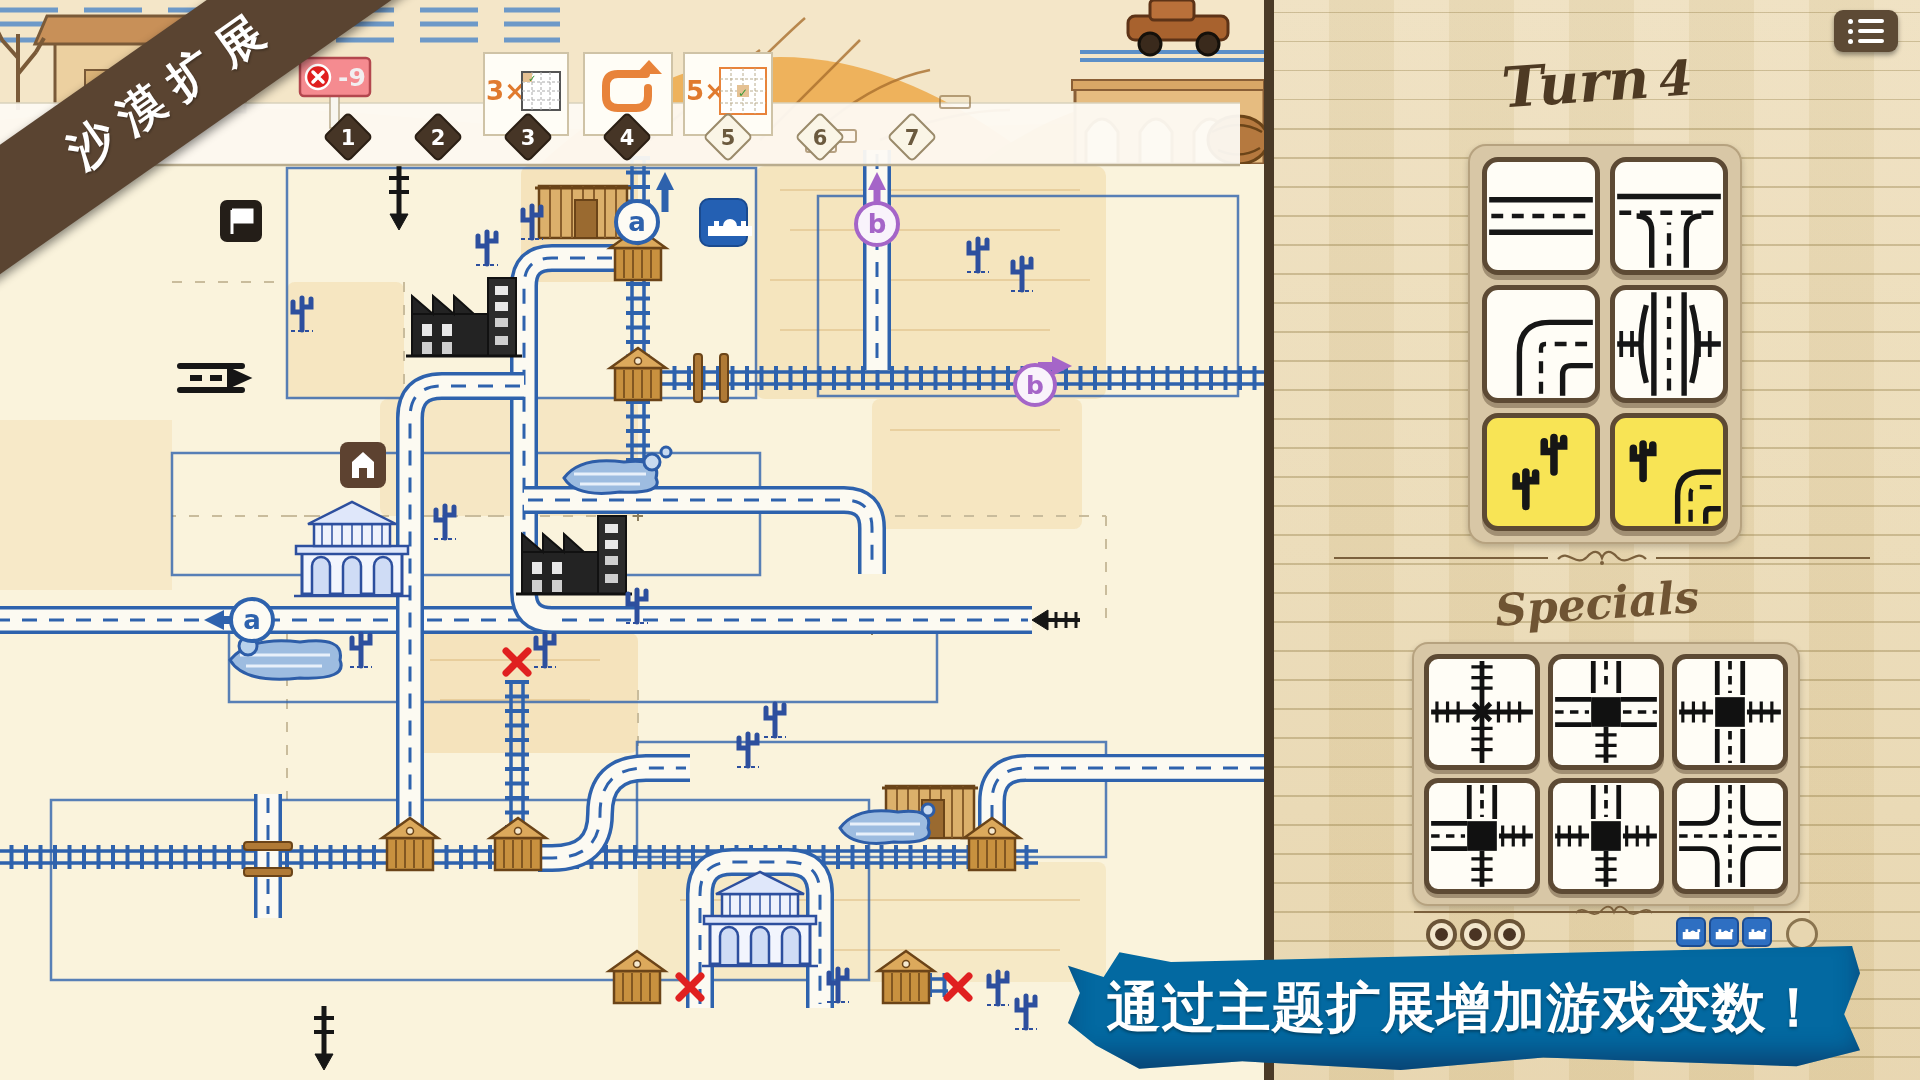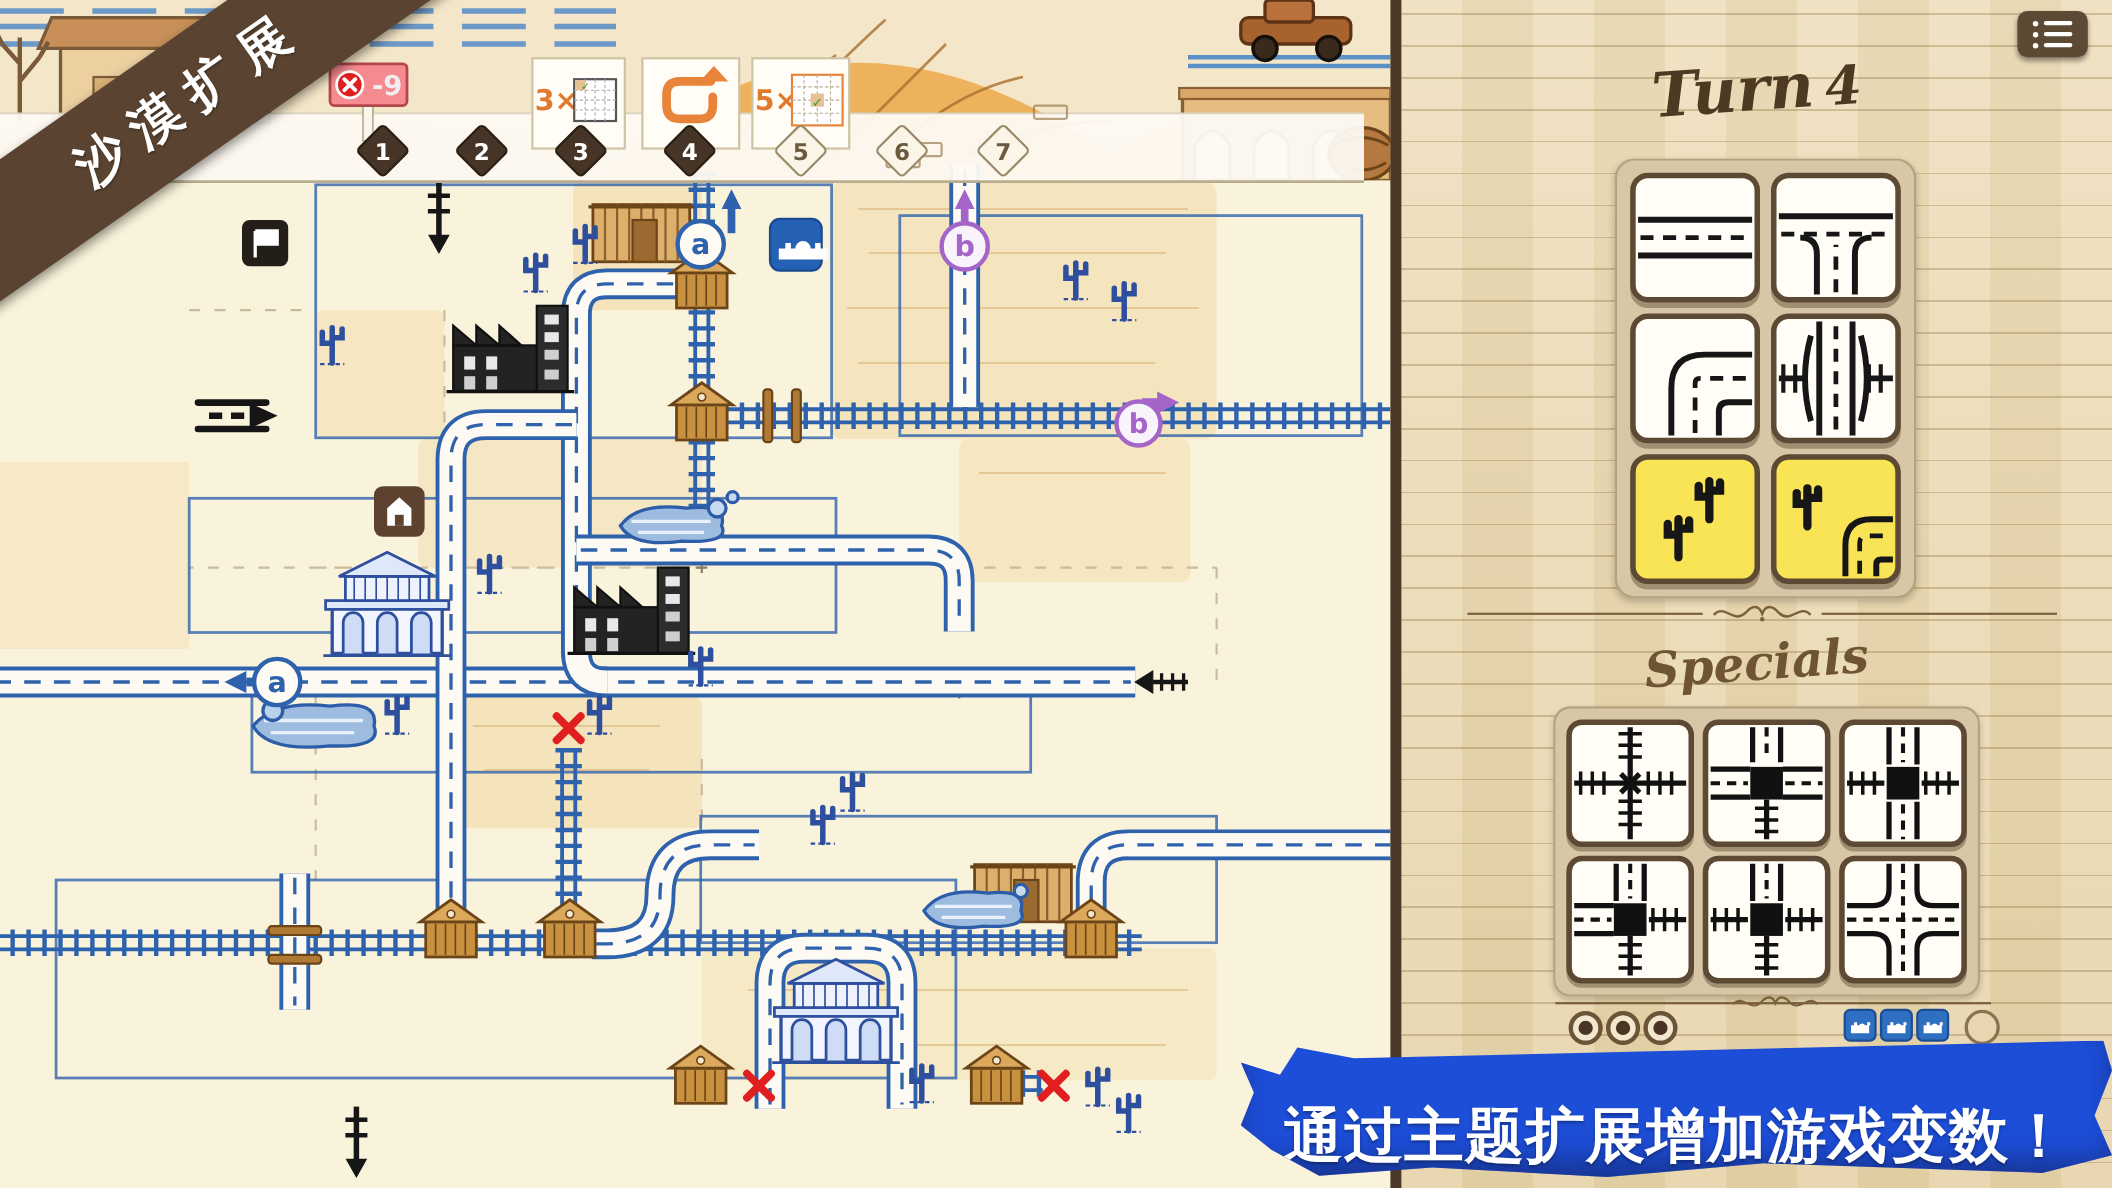--- a/index.html
+++ b/index.html
@@ -66,24 +66,24 @@
   .counters{position:absolute;left:0;top:905px;width:100%;height:60px;}
   .cline{position:absolute;left:140px;right:110px;top:6px;border-top:2px solid #7b603c;}
   .dot{position:absolute;top:14px;width:31px;height:31px;border-radius:50%;background:#f2e6cc;
      border:4px solid #6b5437;box-sizing:border-box;display:flex;align-items:center;justify-content:center;}
   .dot i{width:13px;height:13px;border-radius:50%;background:#4a3423;}
   .bluebadge{position:absolute;top:12px;width:30px;height:30px;background:#2e6fc2;border:2px solid #1c4c92;
      border-radius:6px;box-sizing:border-box;display:flex;align-items:center;justify-content:center;}
   .ghostcircle{position:absolute;top:13px;width:32px;height:32px;border-radius:50%;background:#e7d6b0;
      border:3px solid #8a744f;box-sizing:border-box;}
   
-  .banner{position:absolute;left:1128px;top:946px;width:792px;height:124px;background:#1d4ed8;z-index:40;
+  .banner{position:absolute;left:1068px;top:946px;width:792px;height:124px;background:#0369a1;z-index:40;
      clip-path:polygon(1.5% 38%,0% 16%,4.5% 25%,6.5% 5%,13% 13%,99% 0%,100% 22%,98% 55%,100% 84%,92% 97%,
                        60% 90%,42% 100%,22% 93%,9% 99%,3.5% 80%,0% 62%);
-     display:flex;align-items:flex-end;justify-content:center;
+     display:flex;align-items:center;justify-content:center;
      box-shadow:inset 0 -16px 24px rgba(18,22,62,.45);}
   .banner span{color:#fff;font-size:54px;font-weight:bold;letter-spacing:1px;text-shadow:0 2px 3px rgba(0,0,0,.35);}
 </style>
 </head>
 <body>
 
 <div class="stage">
 
   <svg class="board" viewBox="0 0 1264 1080">
     <defs>

